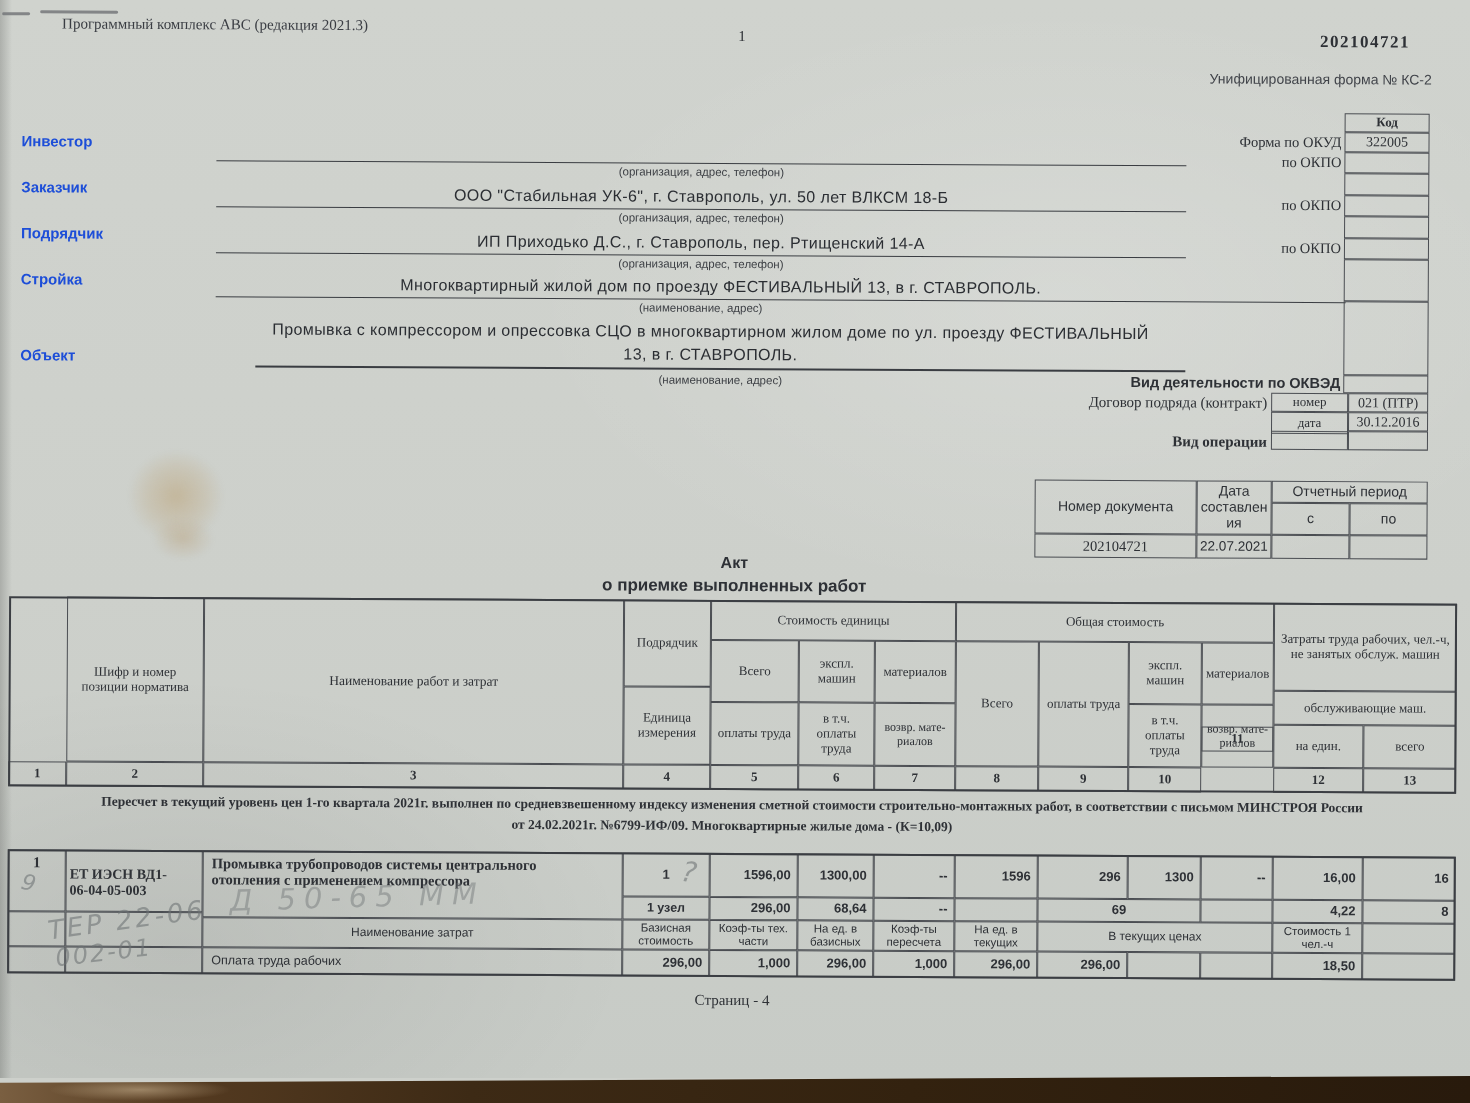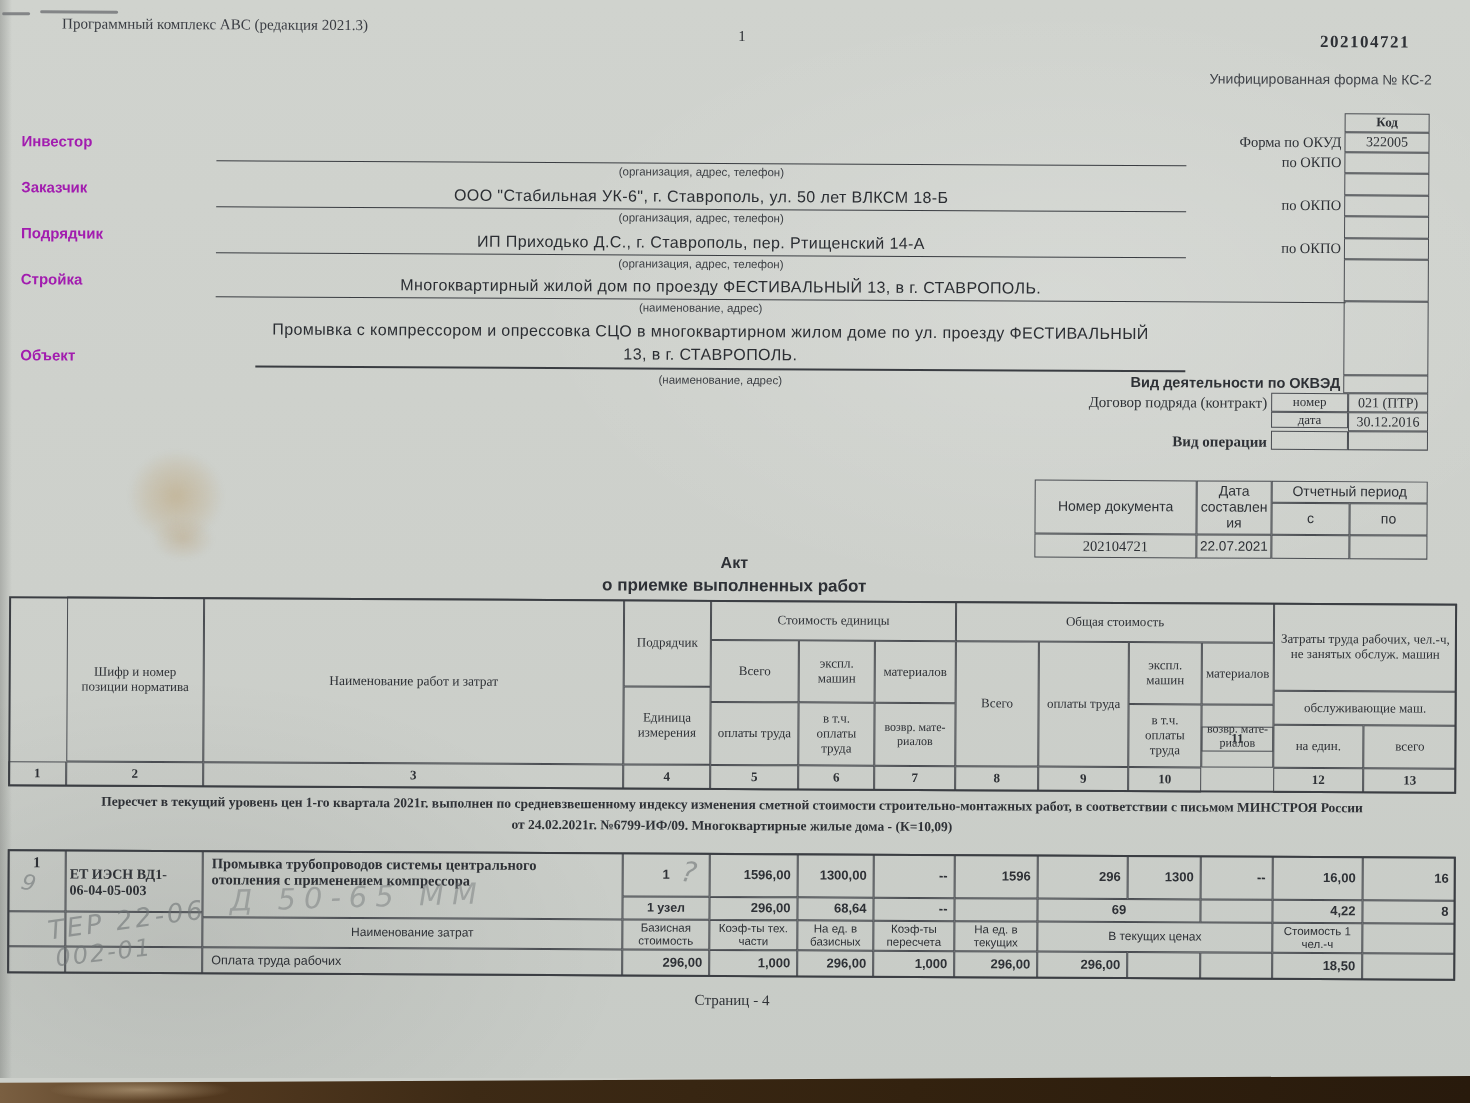--- a/index.html
+++ b/index.html
@@ -21,21 +21,21 @@
   .sans{font-family:"Liberation Sans",sans-serif;}
   .b{font-weight:bold;}
   .r{justify-content:flex-end;text-align:right;padding-right:6px;}
   .l{justify-content:flex-start;text-align:left;padding-left:8px;}
   .t{align-items:flex-start;padding-top:4px;}
   .f12{font-size:12px;}
   .f11{font-size:11.5px;}
   .f14{font-size:14px;}
   .v{font-family:"Liberation Sans",sans-serif;font-weight:bold;font-size:13px;}
   .lbl{position:absolute;font-family:"Liberation Sans",sans-serif;font-weight:bold;
-       font-size:15px;color:#a21caf;}
+       font-size:15px;color:#1d4ed8;}
   .val{position:absolute;font-family:"Liberation Sans",sans-serif;font-size:16px;
        color:#2b2e33;text-align:center;letter-spacing:.4px;}
   .cap{position:absolute;font-family:"Liberation Sans",sans-serif;font-size:11.5px;
        color:#3e4146;text-align:center;}
   .uline{position:absolute;border-bottom:1.6px solid #3a3d42;}
   .rlab{position:absolute;text-align:right;font-family:"Liberation Serif",serif;
         font-size:14.5px;color:#2e3136;}
   .outline2{position:absolute;border:2px solid #3b3e43;box-sizing:border-box;pointer-events:none;}
   .pencil{position:absolute;font-family:"DejaVu Sans",sans-serif;font-style:italic;
           color:rgba(108,114,116,.58);white-space:nowrap;}
@@ -107,21 +107,21 @@
   <div class="c" style="left:1343px;top:235px;width:85px;height:21px"></div>
   <div class="c" style="left:1343px;top:256px;width:85px;height:42px"></div>
   <div class="c" style="left:1343px;top:298px;width:85px;height:74px"></div>
 
   <div class="abs" style="left:1040px;top:372px;width:300px;text-align:right;font-weight:bold;font-size:14.5px">Вид деятельности по ОКВЭД</div>
   <div class="c" style="left:1343px;top:372px;width:85px;height:18px"></div>
 
   <div class="rlab" style="left:1070px;top:392px;width:197px;font-size:15px">Договор подряда (контракт)</div>
   <div class="c" style="left:1271px;top:390px;width:77px;height:19px">номер</div>
   <div class="c f14" style="left:1348px;top:390px;width:80px;height:19px">021 (ПТР)</div>
-  <div class="c" style="left:1271px;top:409px;width:77px;height:16px">дата</div>
+  <div class="c" style="left:1271px;top:409px;width:77px;height:22px">дата</div>
   <div class="c f14" style="left:1348px;top:409px;width:80px;height:19px">30.12.2016</div>
   <div class="rlab b" style="left:1070px;top:431px;width:197px;font-size:15px">Вид операции</div>
   <div class="c" style="left:1271px;top:428px;width:77px;height:19px"></div>
   <div class="c" style="left:1348px;top:428px;width:80px;height:19px"></div>
 
   <div class="c sans f14" style="left:1035px;top:478px;width:162px;height:54px">Номер документа</div>
   <div class="c sans f14" style="left:1197px;top:478px;width:75px;height:54px;word-break:break-word">Дата составления</div>
   <div class="c sans f14" style="left:1272px;top:478px;width:156px;height:22px">Отчетный период</div>
   <div class="c sans f14" style="left:1272px;top:500px;width:78px;height:32px">с</div>
   <div class="c sans f14" style="left:1350px;top:500px;width:78px;height:32px">по</div>

